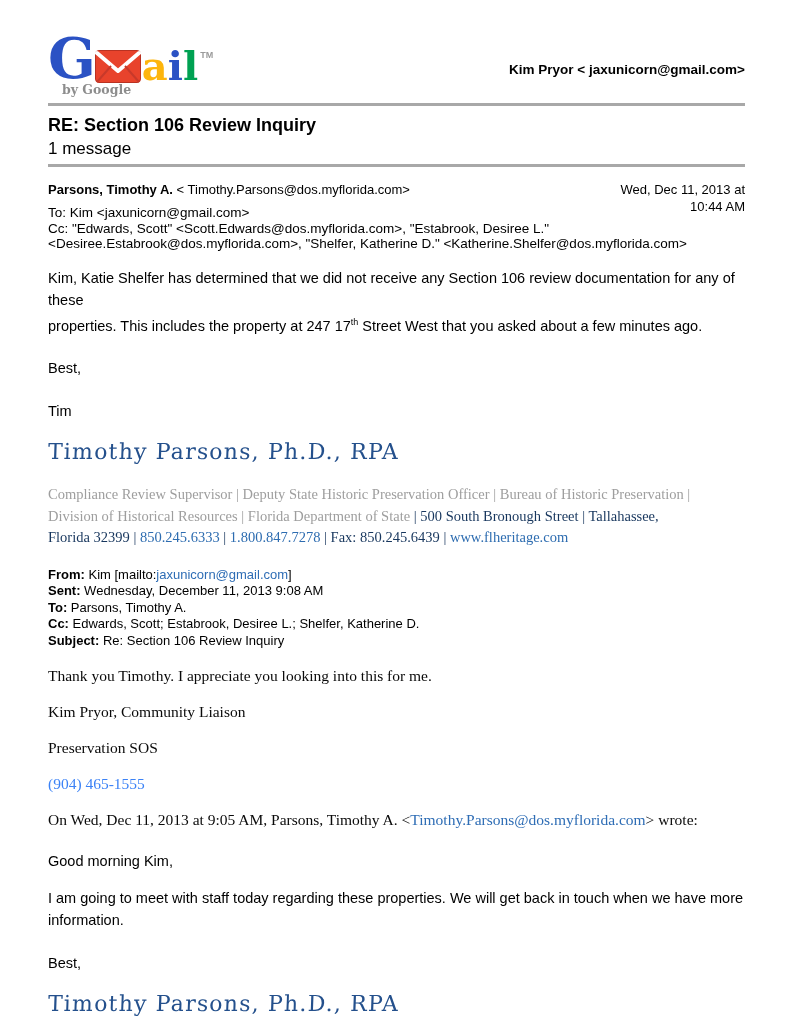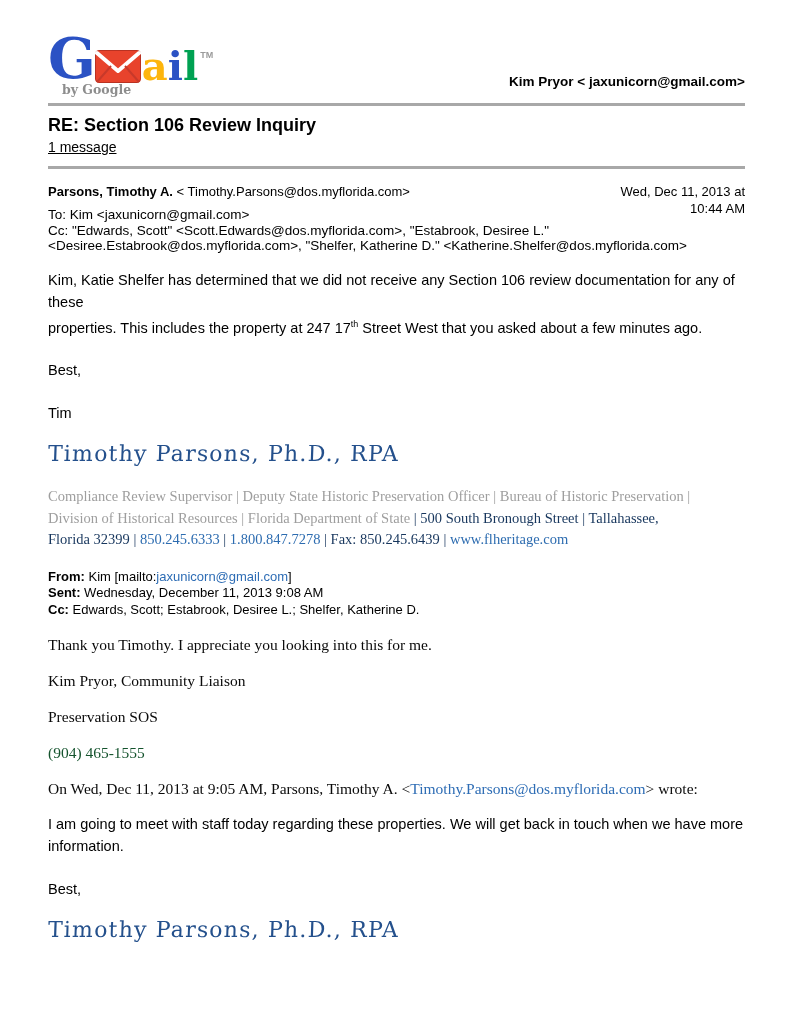--- a/index.html
+++ b/index.html
@@ -14,28 +14,28 @@
   .top{display:flex;justify-content:space-between;align-items:flex-start;}
   .logo-row{display:flex;align-items:flex-end;line-height:1;}
   .logo-letter{font-family:"DejaVu Serif",serif;font-weight:bold;}
   .logo-g{font-size:56px;color:#2b52c4;margin-right:-2px;}
   .logo-env{width:46px;height:33px;margin:0 1px 3px 1px;}
   .logo-a{font-size:40px;color:#fdb50d;}
   .logo-i{font-size:40px;color:#2b52c4;}
   .logo-l{font-size:40px;color:#00a152;}
   .logo-tm{font-size:9px;color:#9a9a9a;margin:0 16px 26px 2px;font-weight:bold;}
   .byline{font-family:"DejaVu Serif",serif;font-size:12.5px;color:#8d8d8d;margin:-4px 0 0 14px;font-weight:bold;}
-  .account{font-weight:bold;font-size:13.5px;margin-top:44px;text-align:right;}
+  .account{font-weight:bold;font-size:13.5px;margin-top:32px;text-align:right;}
 
   .rule{height:3px;background:#a8a8a8;border:0;margin:0;}
   .rule-1{margin-top:6px;}
 
   
   .title{font-size:18px;font-weight:bold;margin:9px 0 3px;}
-  .count{font-size:14px;margin:0 0 11px;text-decoration:underline;}
+  .count{font-size:17px;margin:0 0 5px;}
 
   
   .msg-head{position:relative;margin-top:14px;font-size:13px;line-height:17px;}
   .sender-name{font-weight:bold;}
   .msg-date{position:absolute;right:0;top:0;text-align:right;white-space:nowrap;line-height:17px;margin-left:36px;}
   .addr{font-size:13.5px;line-height:15.5px;}
   .addr-to{margin-top:7px;}
 
   
   .blue{color:#000000;font-size:14.5px;line-height:22px;}
@@ -56,21 +56,21 @@
   .seg-slink{color:#2d6cb0;}
 
   
   .from-block{margin-top:18px;font-size:13px;line-height:16.5px;}
   .seg-b{font-weight:bold;}
   .seg-link{color:#2E6DB5;}
 
   
   .serif{font-family:"Liberation Serif",serif;font-size:15.5px;line-height:18px;color:#0a0a0a;}
   .serif-para{margin-top:18px;}
-  .serif-phone{color:#14532d;}
+  .serif-phone{color:#3b82f6;}
 </style>
 </head>
 <body>
 
 <div class="page">
 
   <div class="top">
     <div>
       <div class="logo-row">
         <span class="logo-letter logo-g">G</span>
@@ -117,27 +117,30 @@
 
   <div class="sig-block">
     <div><span class="seg-gray">Compliance Review Supervisor | Deputy State Historic Preservation Officer | Bureau of Historic Preservation |</span></div>
     <div><span class="seg-gray">Division of Historical Resources | Florida Department of State </span><span class="seg-navy">| 500 South Bronough Street | Tallahassee,</span></div>
     <div><span class="seg-navy">Florida 32399 | </span><span class="seg-slink">850.245.6333</span><span class="seg-navy"> | </span><span class="seg-slink">1.800.847.7278</span><span class="seg-navy"> | Fax: 850.245.6439 | </span><span class="seg-slink">www.flheritage.com</span></div>
   </div>
 
   <div class="from-block">
     <div><span class="seg-b">From:</span><span> Kim [mailto:</span><span class="seg-link">jaxunicorn@gmail.com</span><span>]</span></div>
     <div><span class="seg-b">Sent:</span><span> Wednesday, December 11, 2013 9:08 AM</span></div>
+    <div><span class="seg-b">To:</span><span> Parsons, Timothy A.</span></div>
     <div><span class="seg-b">Cc:</span><span> Edwards, Scott; Estabrook, Desiree L.; Shelfer, Katherine D.</span></div>
+    <div><span class="seg-b">Subject:</span><span> Re: Section 106 Review Inquiry</span></div>
   </div>
 
   <div class="serif serif-para">Thank you Timothy. I appreciate you looking into this for me.</div>
   <div class="serif serif-para">Kim Pryor, Community Liaison</div>
   <div class="serif serif-para">Preservation SOS</div>
   <div class="serif serif-para serif-phone">(904) 465-1555</div>
   <div class="serif serif-para"><span>On Wed, Dec 11, 2013 at 9:05 AM, Parsons, Timothy A. &lt;</span><span class="seg-link">Timothy.Parsons@dos.myflorida.com</span><span>&gt; wrote:</span></div>
 
+  <div class="blue blue-line">Good morning Kim,</div>
   <div class="blue blue-para"><span>I am going to meet with staff today regarding these properties. We will get back in touch when we have more</span><br><span>information.</span></div>
   <div class="blue blue-line">Best,</div>
 
   <div class="script-sig">Timothy Parsons, Ph.D., RPA</div>
 
 </div>
 
 </body></html>

